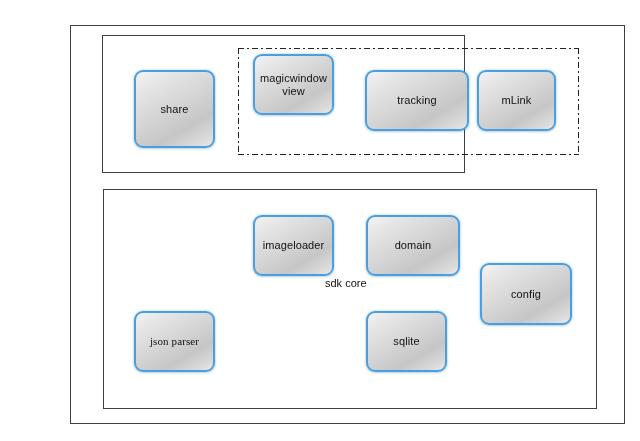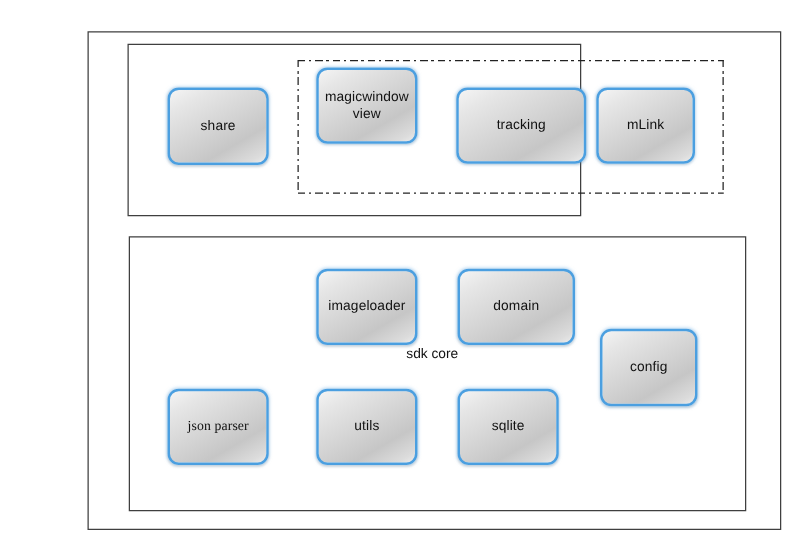--- a/index.html
+++ b/index.html
@@ -148,21 +148,21 @@
 
   <div class="group-box group-bottom"></div>
 
   <div class="dashdot-box">
     <div class="dd-edge dd-top"></div>
     <div class="dd-edge dd-bottom"></div>
     <div class="dd-edge dd-left"></div>
     <div class="dd-edge dd-right"></div>
   </div>
 
-  <div class="node" style="left:134px;top:70px;width:81px;height:62px;align-items:center;">
+  <div class="node" style="left:134px;top:70px;width:81px;height:78px;align-items:center;">
     <span class="node-label">share</span>
   </div>
 
   <div class="node" style="left:253px;top:54px;width:81px;height:61px;">
     <span class="node-label">magicwindow<br>view</span>
   </div>
 
   <div class="node" style="left:365px;top:70px;width:104px;height:61px;">
     <span class="node-label">tracking</span>
   </div>
@@ -177,27 +177,24 @@
   </div>
 
   <div class="node" style="left:366px;top:215px;width:94px;height:61px;">
     <span class="node-label">domain</span>
   </div>
 
   <div class="node" style="left:134px;top:311px;width:81px;height:61px;font-family:Liberation Serif, serif;">
     <span class="node-label">json parser</span>
   </div>
 
-  <div class="node" style="left:253px;top:311px;width:81px;height:61px;">
-    <span class="node-label">utils</span>
-  </div>
 
   <div class="node" style="left:366px;top:311px;width:81px;height:61px;">
     <span class="node-label">sqlite</span>
   </div>
 
-  <div class="node" style="left:480px;top:263px;width:78px;height:62px;">
+  <div class="node" style="left:480px;top:263px;width:92px;height:62px;">
     <span class="node-label">config</span>
   </div>
 
   <div class="group-label" style="left:325px;top:277px;">sdk core</div>
 
 </div>
 
 </body></html>

